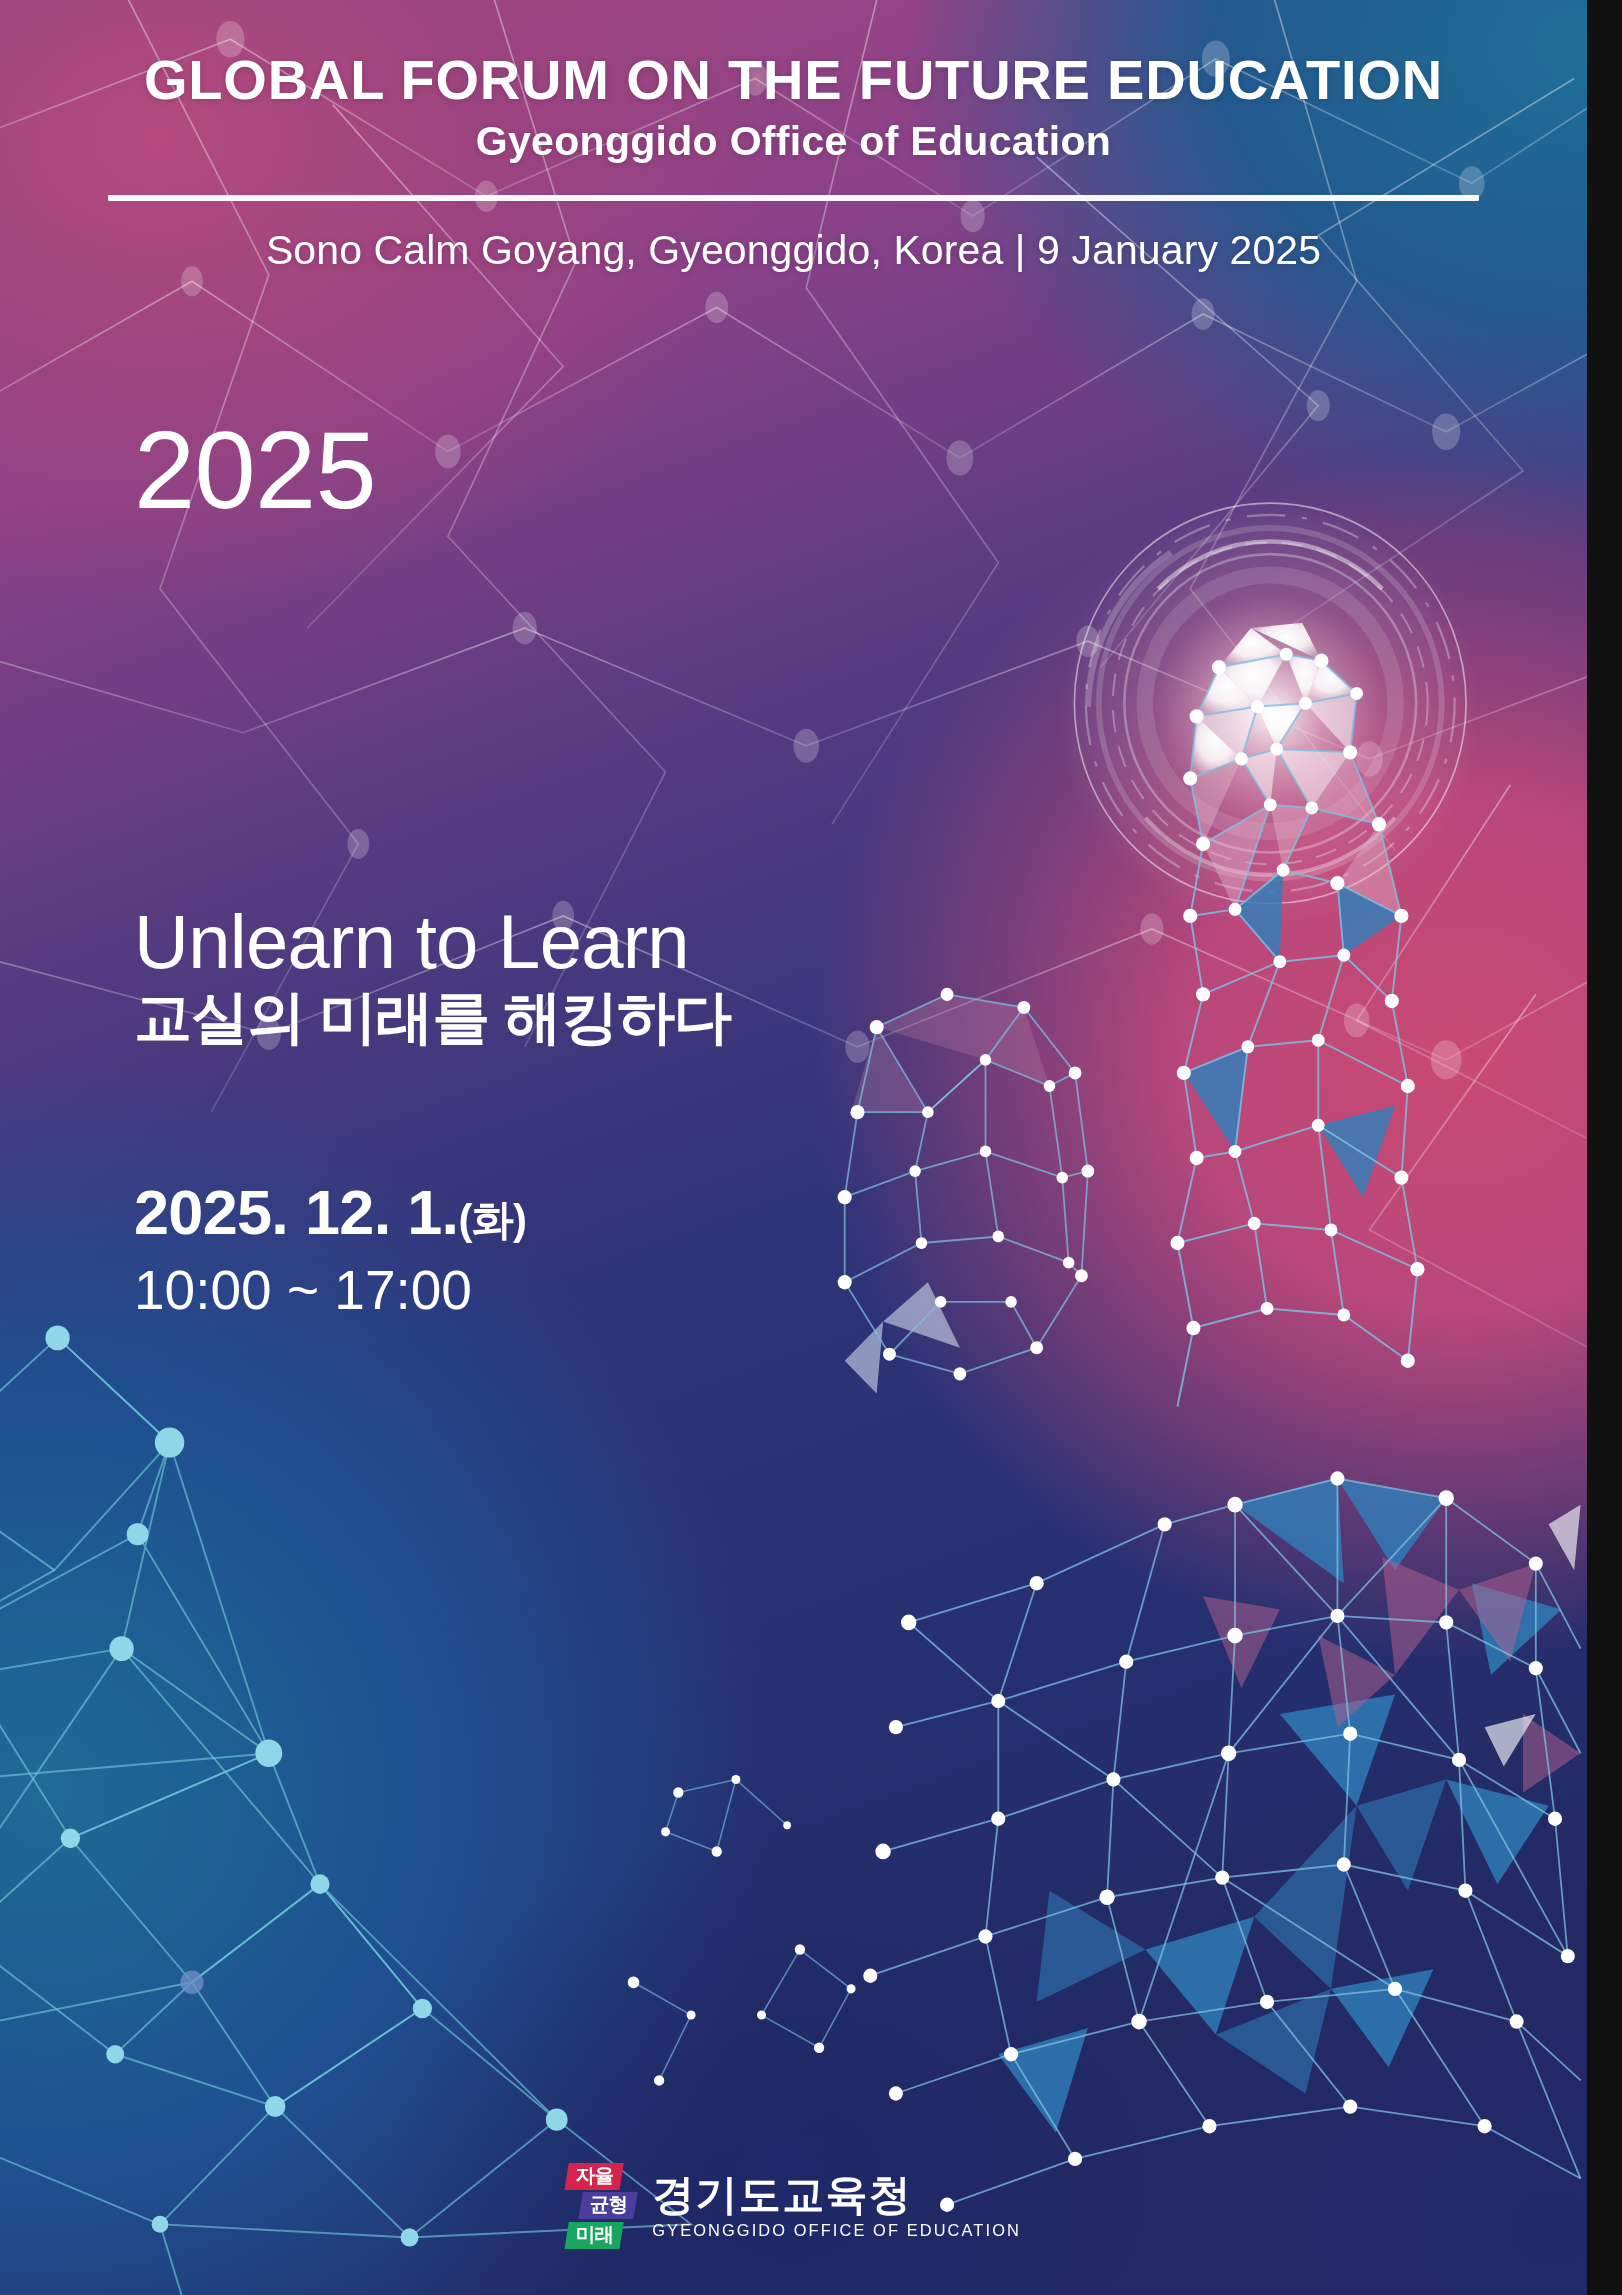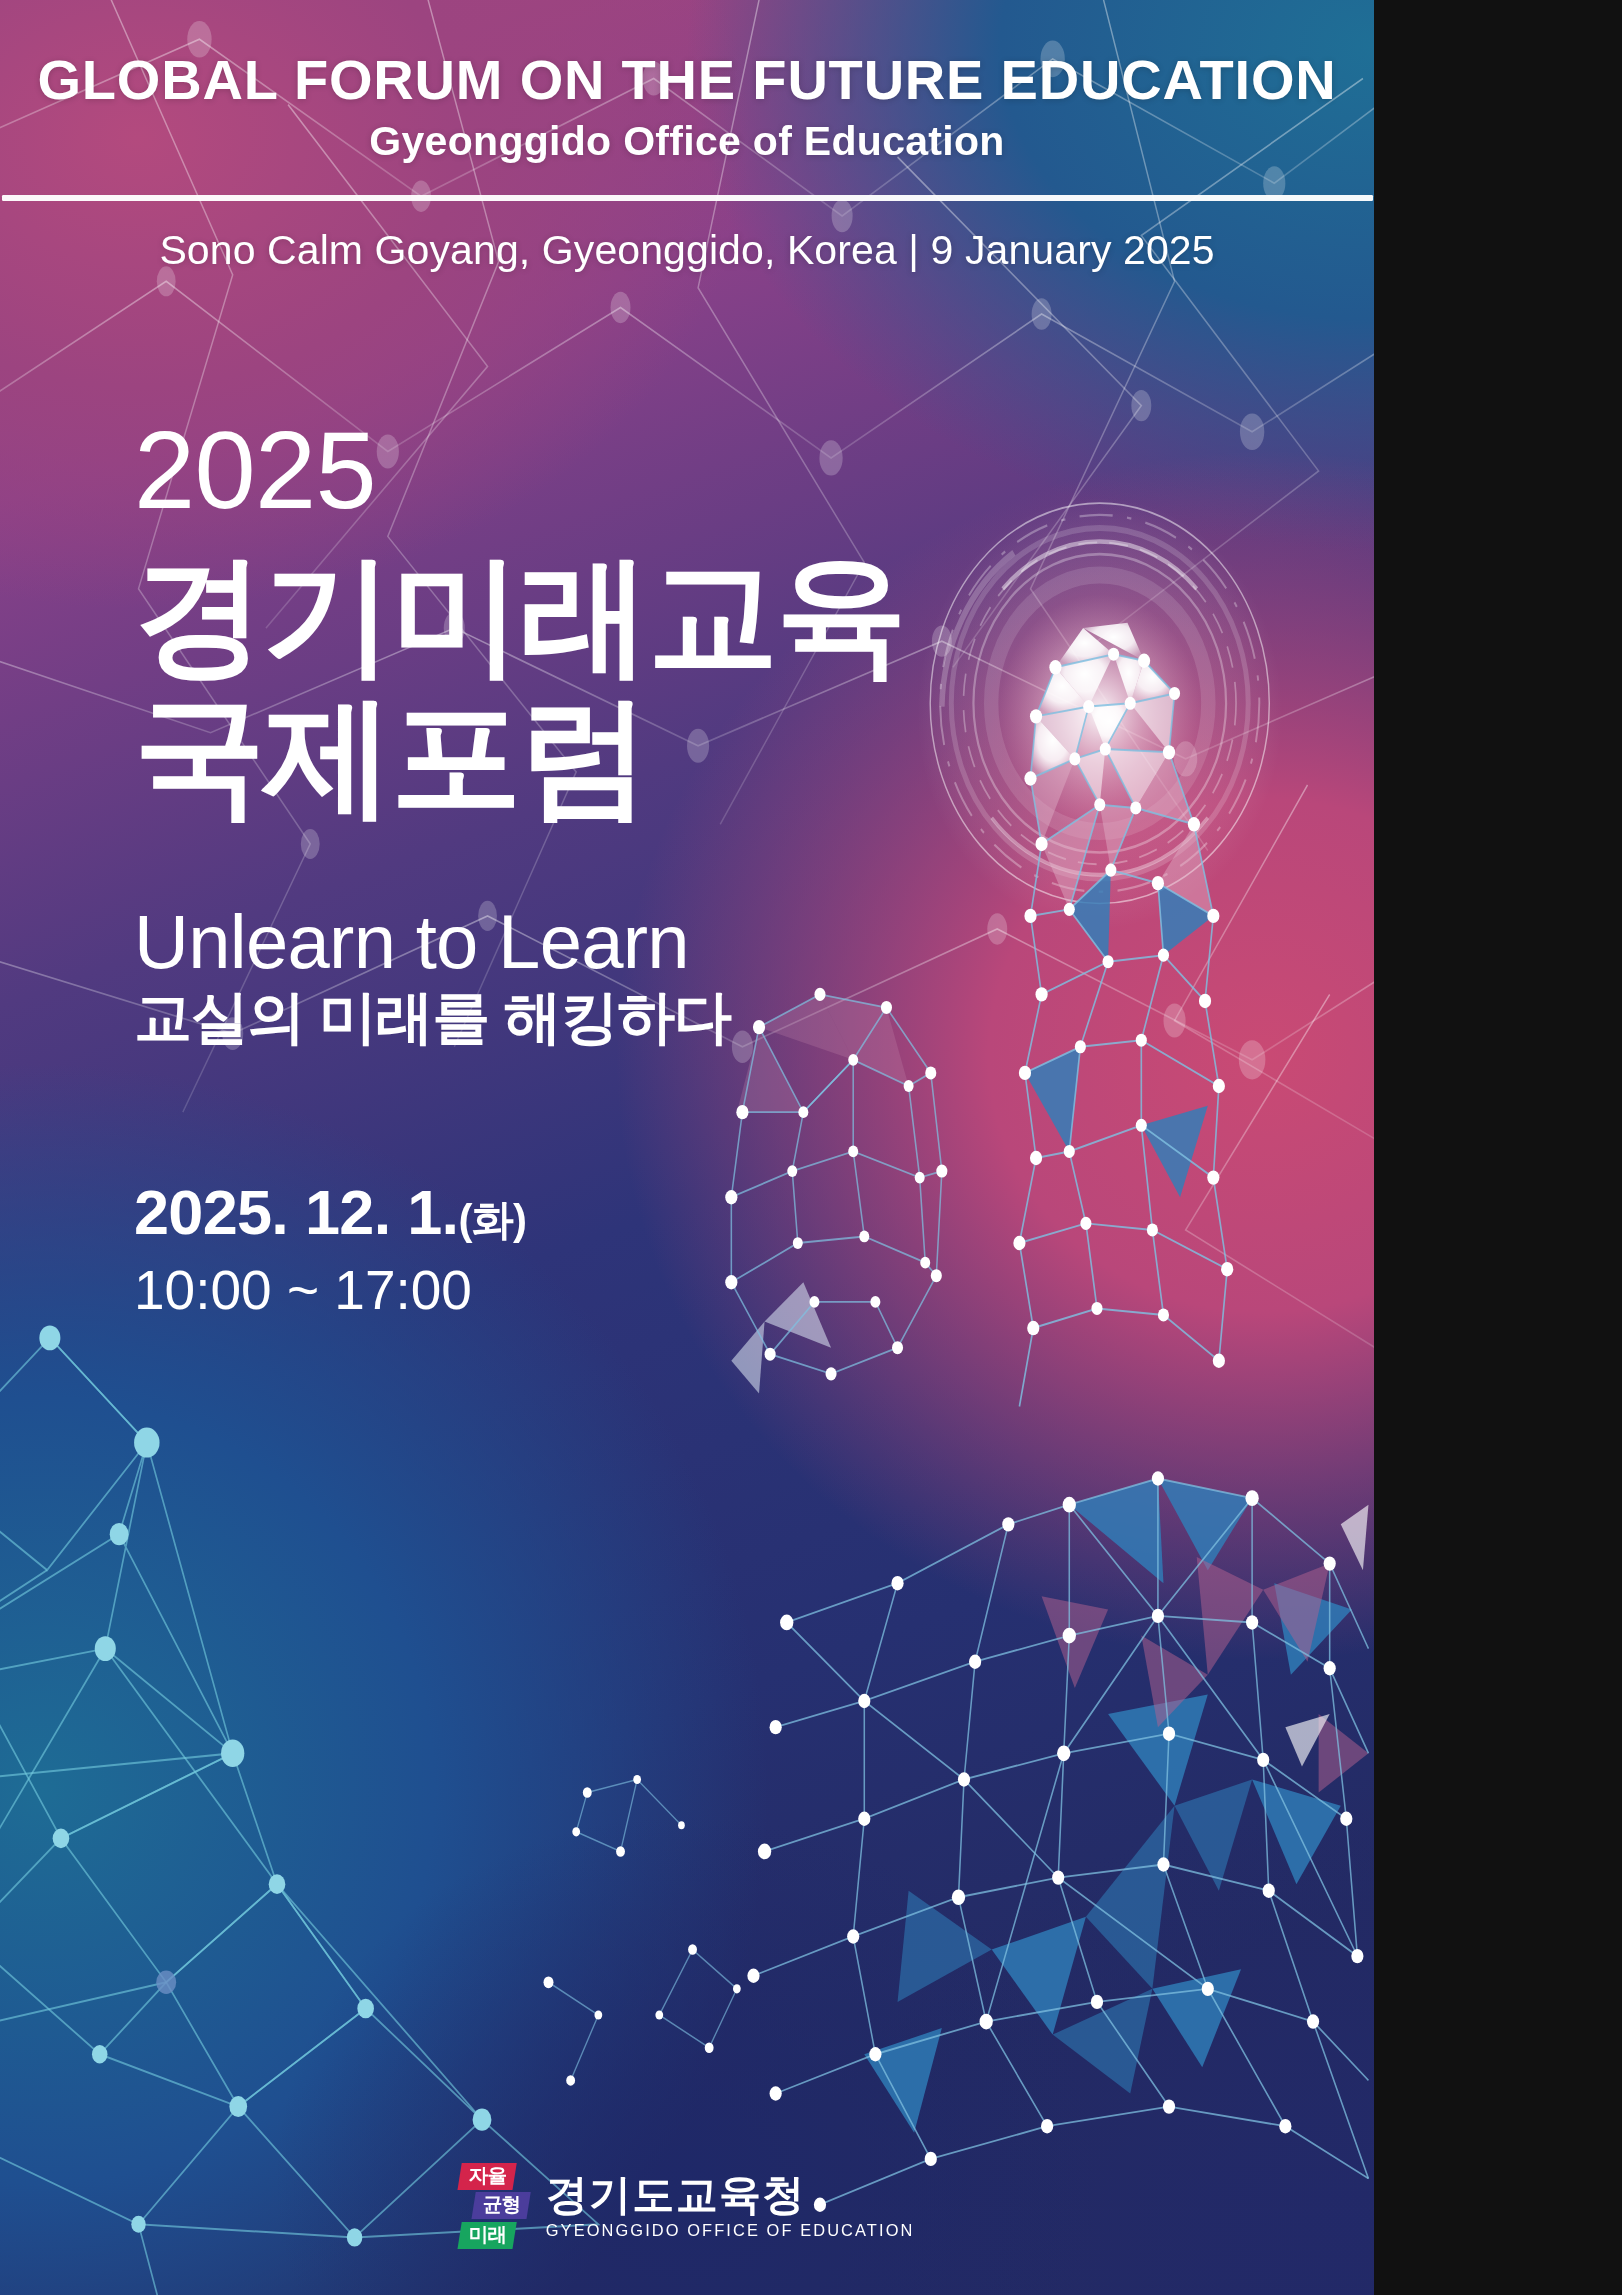--- a/index.html
+++ b/index.html
@@ -4,21 +4,21 @@
 <style>
   * { margin:0; padding:0; box-sizing:border-box; }
   html,body { background:#111; }
   body {
     font-family:"Liberation Sans", sans-serif;
     -webkit-font-smoothing:antialiased;
   }
 
   #poster {
     position:relative;
-    width:1374px;
+    width:1587px;
     height:2295px;
     overflow:hidden;
     background:#4a3570;
   }
 
   
   .bg-base{
     position:absolute; inset:0;
     background:
       radial-gradient(ellipse 982px 916px at 92% 46%, #c94a74 0%, #b9477a 28%, rgba(160,62,122,0.0) 66%),
@@ -507,24 +507,20 @@
 
     <div class="head">
       <h1>GLOBAL FORUM ON THE FUTURE EDUCATION</h1>
       <h2>Gyeonggido Office of Education</h2>
       <div class="rule"></div>
       <h3>Sono Calm Goyang, Gyeonggido, Korea  |  9 January 2025</h3>
     </div>
 
     <div class="block yr">2025</div>
 
-    <div class="block kt">
-      <span class="l1">경기미래교육</span>
-      <span class="l2">국제포럼</span>
-    </div>
 
     <div class="block sub-en">Unlearn to Learn</div>
     <div class="block sub-ko">교실의 미래를 해킹하다</div>
 
     <div class="block date">
       <span>2025. 12. 1.</span><span class="dow">(화)</span>
     </div>
     <div class="block time">10:00 ~ 17:00</div>
 
     <div class="logo">

